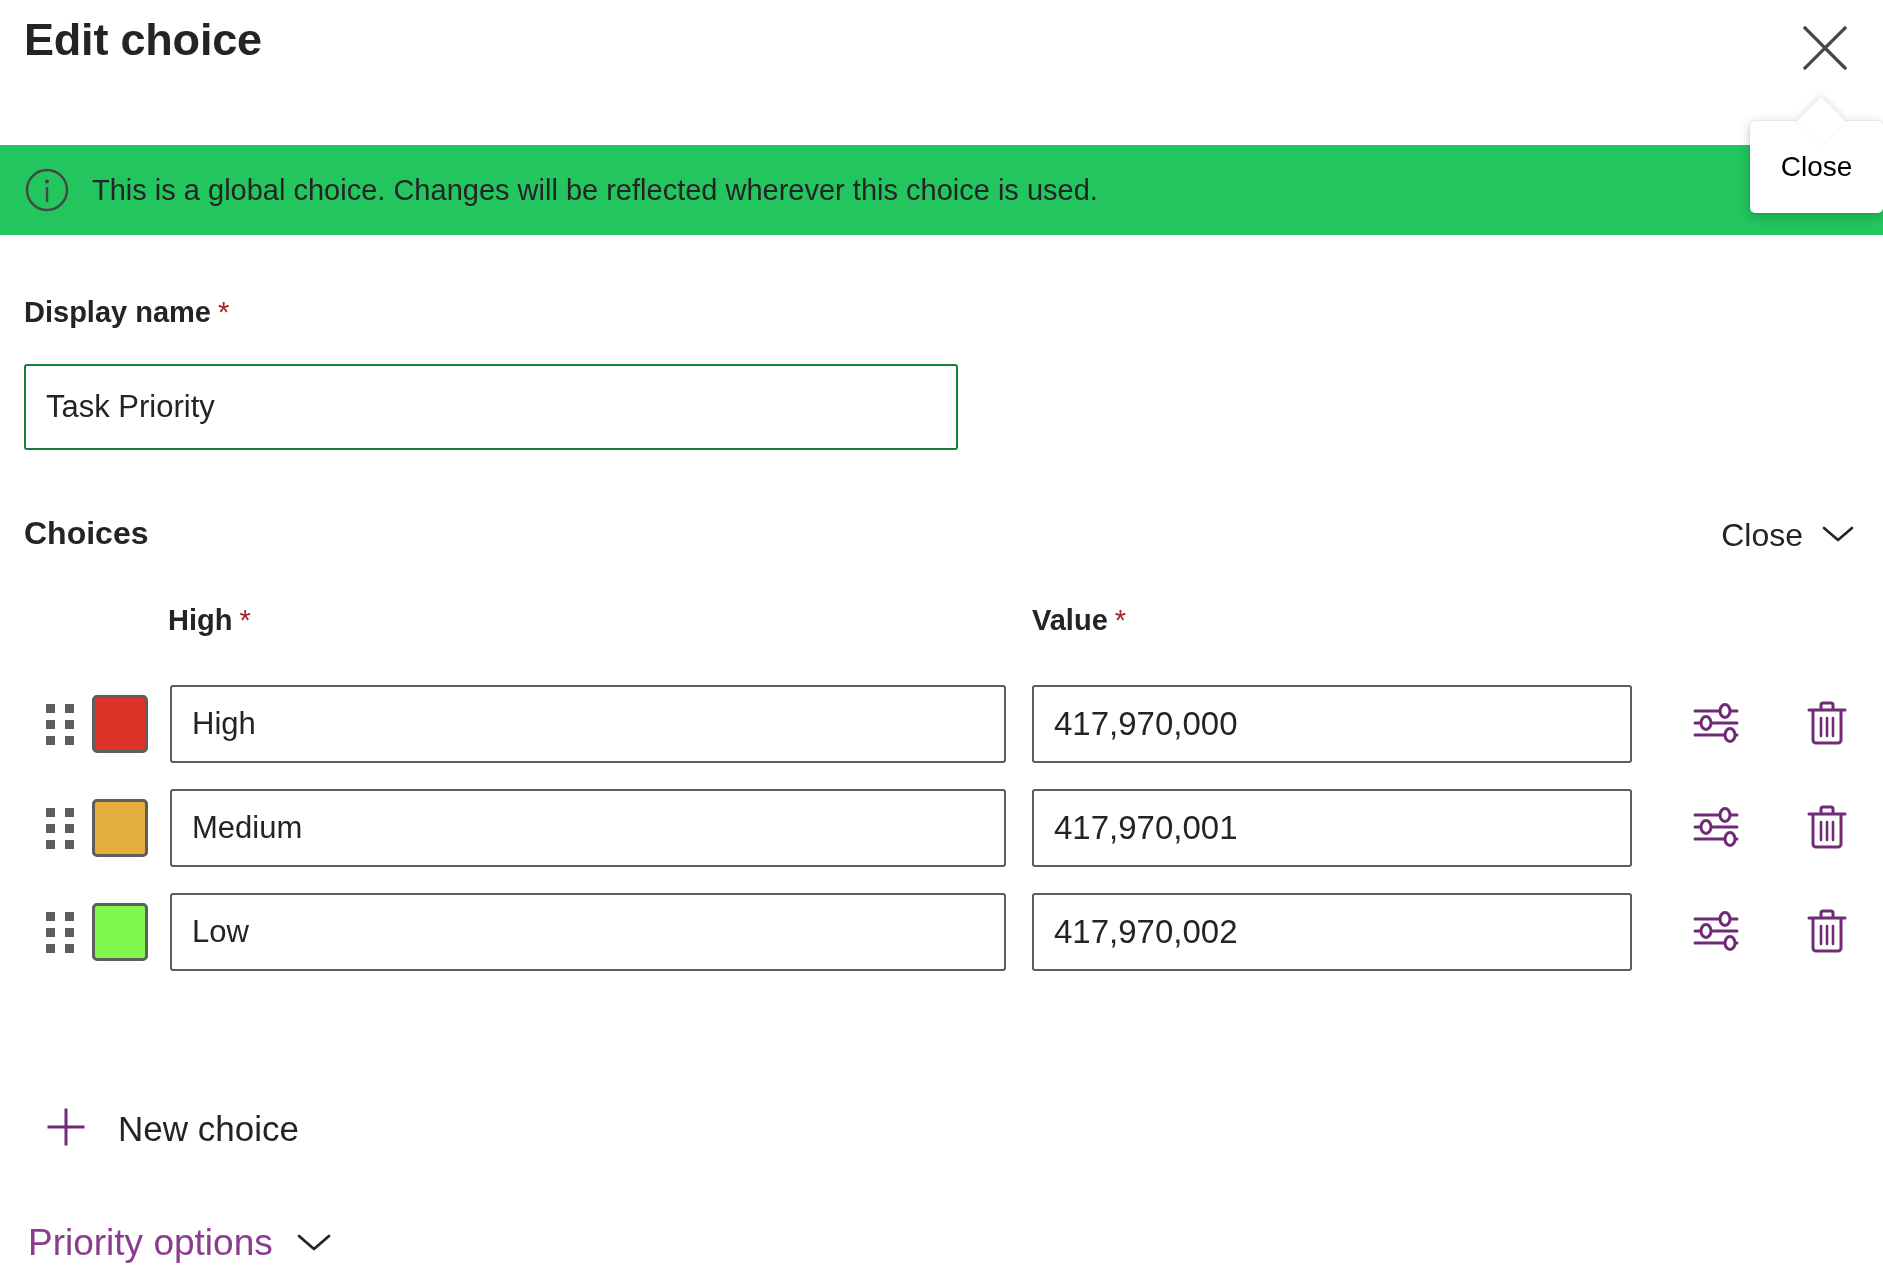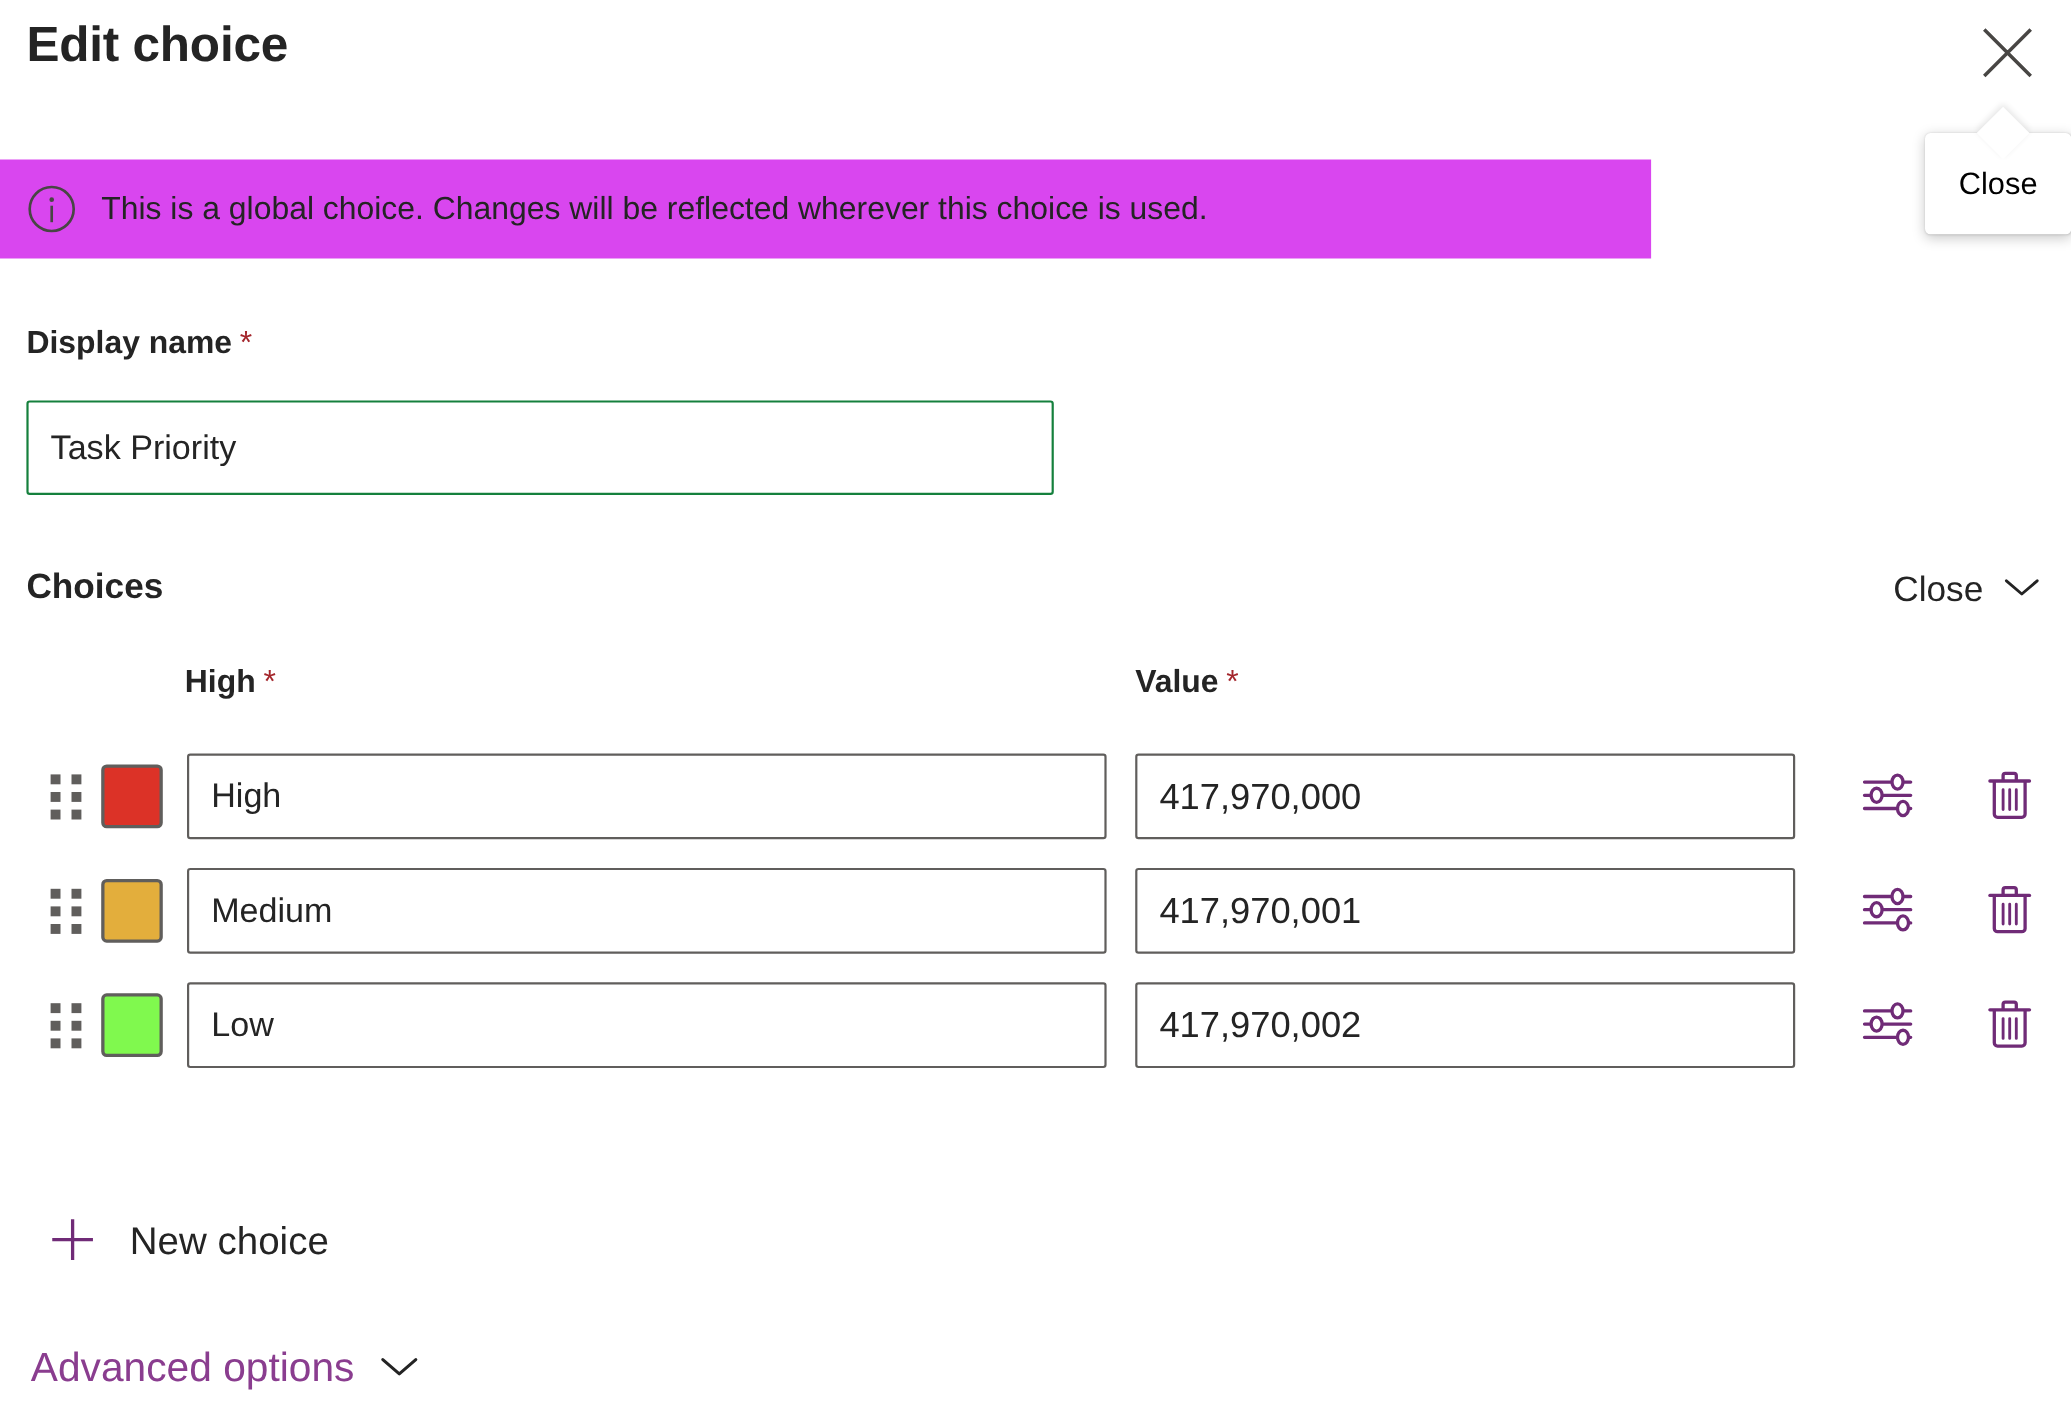--- a/index.html
+++ b/index.html
@@ -46,22 +46,22 @@
   .tooltip-arrow {
     position: absolute; right: 45px; top: 104px;
     width: 34px; height: 34px; background: #ffffff;
     transform: rotate(45deg);
     box-shadow: -2px -2px 6px rgba(0,0,0,0.10);
     z-index: 31;
   }
 
   
   .info-banner {
-    position: absolute; left: 0; top: 145px; width: 1501px; height: 90px;
-    background: #d946ef;
+    position: absolute; left: 0; top: 145px; width: 1883px; height: 90px;
+    background: #22c55e;
     display: flex; align-items: center;
   }
   .info-icon { margin-left: 24px; width: 46px; height: 46px; flex: none; }
   .info-text {
     margin-left: 22px; font-size: 29px; color: #242424; line-height: 1; white-space: nowrap;
   }
 
   
   .field-label {
     position: absolute; left: 24px; top: 296px;
@@ -308,21 +308,21 @@
   <button class="new-choice-button">
     <span>
       <svg width="48" height="48" viewBox="0 0 48 48">
         <path d="M24 7 L24 41 M7 24 L41 24" stroke="#702b77" stroke-width="3" fill="none" stroke-linecap="square"></path>
       </svg>
     </span>
     <span class="new-choice-label">New choice</span>
   </button>
 
   <button class="advanced-button">
-    <span class="advanced-label">Advanced options</span>
+    <span class="advanced-label">Priority options</span>
     <span>
       <svg width="38" height="24" viewBox="0 0 38 24">
         <path d="M4 6 L19 19 L34 6" stroke="#242424" stroke-width="2.8" fill="none" stroke-linecap="round" stroke-linejoin="round"></path>
       </svg>
     </span>
   </button>
 
 </div>
 
 </body></html>

